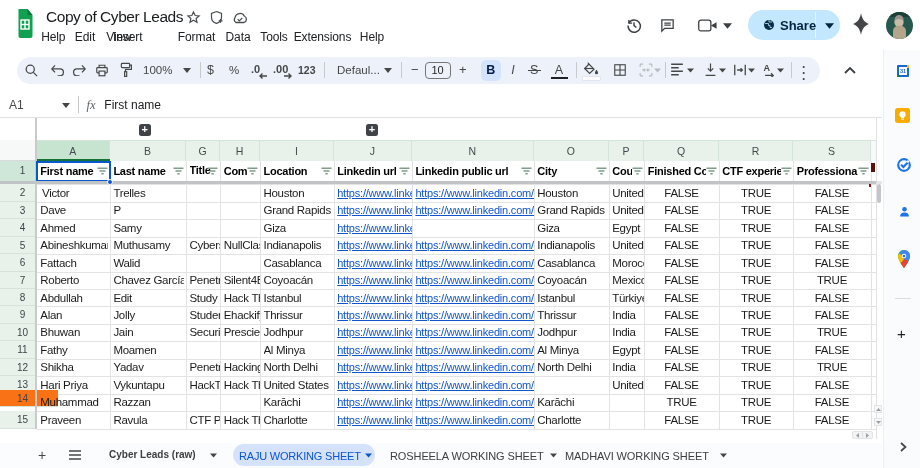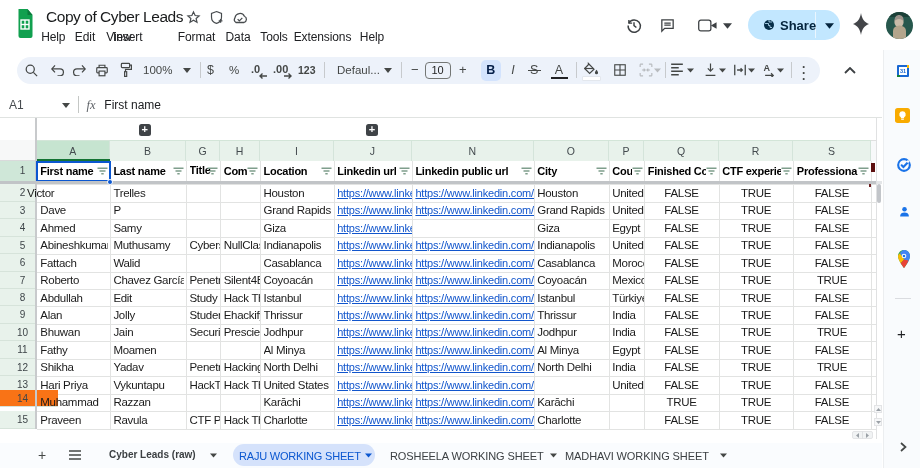--- a/index.html
+++ b/index.html
@@ -171,21 +171,21 @@
       <svg width="11" height="8" viewBox="0 0 11 8">
         <path d="M0.5 1.2 H10.5 M2.5 4 H8.5 M4.3 6.8 H6.7" stroke="#7f9e8c" stroke-width="1.5"></path>
       </svg>
     </div>
 <div class="a" style="left:871.40px;top:163.30px;width:3.5px;height:9px;background:#5d1010"></div>
 <div class="a" style="left:868.60px;top:184.20px;width:2.5px;height:3px;background:#6d2020"></div>
 <div class="a" style="left:35.80px;top:160.80px;width:75.10px;height:21.40px;border:2px solid #0b57d0"></div>
 <div class="a" style="left:0;top:181.2px;width:876.0px;height:3.1px;background:#c1c4c7"></div>
 <div class="a" style="left:876.0px;top:181.2px;width:6px;height:3.1px;background:#e4e6e8"></div>
 <div class="a" style="left:106.90px;top:179.20px;width:6px;height:6px;border-radius:50%;background:#0b57d0;border:1px solid #fff"></div>
-<div class="a ct" style="left:27px;top:184.80px;width:67.60px;height:16.45px;line-height:16.45px">Victor</div>
+<div class="a ct" style="left:42px;top:184.80px;width:67.60px;height:16.45px;line-height:16.45px">Victor</div>
 <div class="a ct" style="left:113.40px;top:184.80px;width:70.60px;height:16.45px;line-height:16.45px">Trelles</div>
 <div class="a ct" style="left:263.50px;top:184.80px;width:68.20px;height:16.45px;line-height:16.45px">Houston</div>
 <div class="a lk" style="left:337.20px;top:184.80px;width:74.70px;height:16.45px;line-height:16.45px">https://www.linkedin.com</div>
 <div class="a lk" style="left:415.40px;top:184.80px;width:118.35px;height:16.45px;line-height:16.45px">https://www.linkedin.com/in/</div>
 <div class="a ct" style="left:537.25px;top:184.80px;width:69.50px;height:16.45px;line-height:16.45px">Houston</div>
 <div class="a ct" style="left:612.25px;top:184.80px;width:32.00px;height:16.45px;line-height:16.45px">United States</div>
 <div class="a ct" style="left:644.25px;top:184.80px;width:74.50px;height:16.45px;line-height:16.45px;text-align:center">FALSE</div>
 <div class="a ct" style="left:718.75px;top:184.80px;width:74.55px;height:16.45px;line-height:16.45px;text-align:center">TRUE</div>
 <div class="a ct" style="left:793.30px;top:184.80px;width:77.30px;height:16.45px;line-height:16.45px;text-align:center">FALSE</div>
 <div class="a ct" style="left:40.30px;top:202.25px;width:67.60px;height:16.45px;line-height:16.45px">Dave</div>

